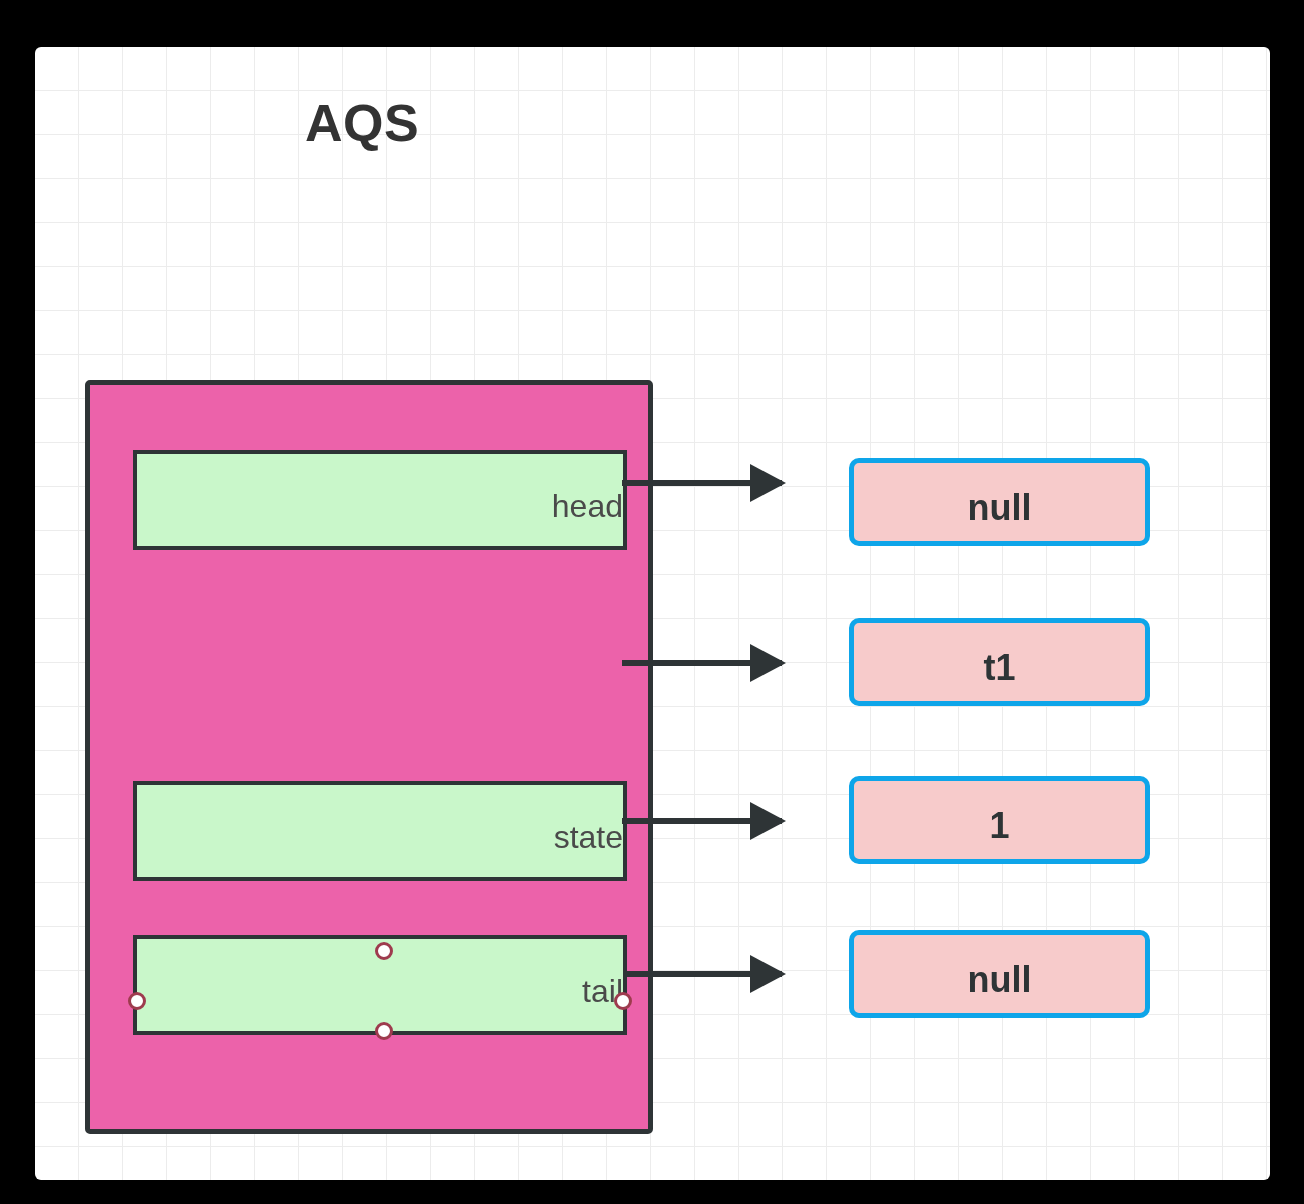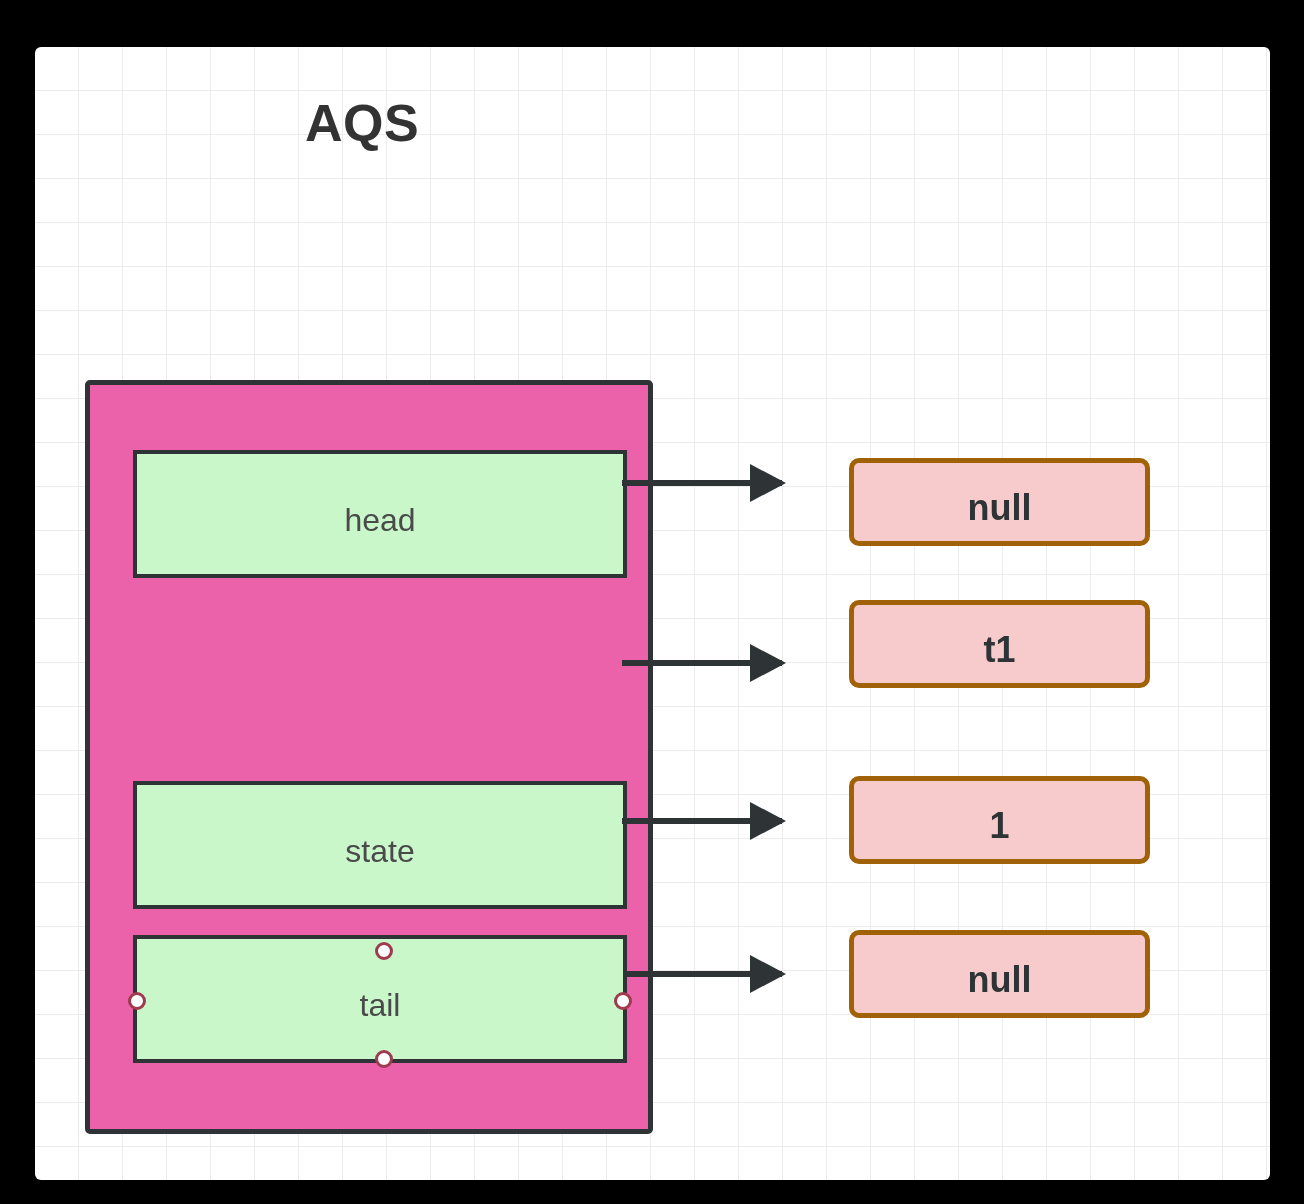--- a/index.html
+++ b/index.html
@@ -56,26 +56,26 @@
     background: #ec62aa;
     border: 5px solid #2e3436;
     border-radius: 5px;
   }
 
   
   .field-box {
     position: absolute;
     left: 43px;              
     width: 494px;            
-    height: 128px;
+    height: 100px;
     background: #c9f7ca;
     border: 4px solid #2e3436;
     display: flex;
     align-items: center;
-    justify-content: center;
+    justify-content: flex-end;
   }
   .field-label {
     font-size: 32px;
     font-weight: normal;
     color: #4a4a4a;
     line-height: 1;
     white-space: nowrap;
   }
   #field-head              { top: 53px;  }   
   #field-exclusiveowner    { top: 234px; }   
@@ -122,35 +122,35 @@
   #arrow-state            { left: 622px; top: 806px; width: 160px; }
   #arrow-tail             { left: 627px; top: 959px; width: 155px; }
 
   
   .value-box {
     position: absolute;
     left: 849px;
     width: 301px;
     height: 88px;
     background: #f7cbcb;
-    border: 5px solid #a16207;
+    border: 5px solid #0ea5e9;
     border-radius: 10px;
     display: flex;
     align-items: center;
     justify-content: center;
   }
   .value-label {
     font-size: 36px;
     font-weight: bold;
     color: #2e3436;
     line-height: 1;
     white-space: nowrap;
   }
   #value-head           { top: 446px; }
-  #value-exclusiveowner { top: 588px; }
+  #value-exclusiveowner { top: 606px; }
   #value-state          { top: 764px; }
   #value-tail           { top: 918px; }
 </style>
 </head>
 <body>
 
 <div id="canvas">
 
   
 

